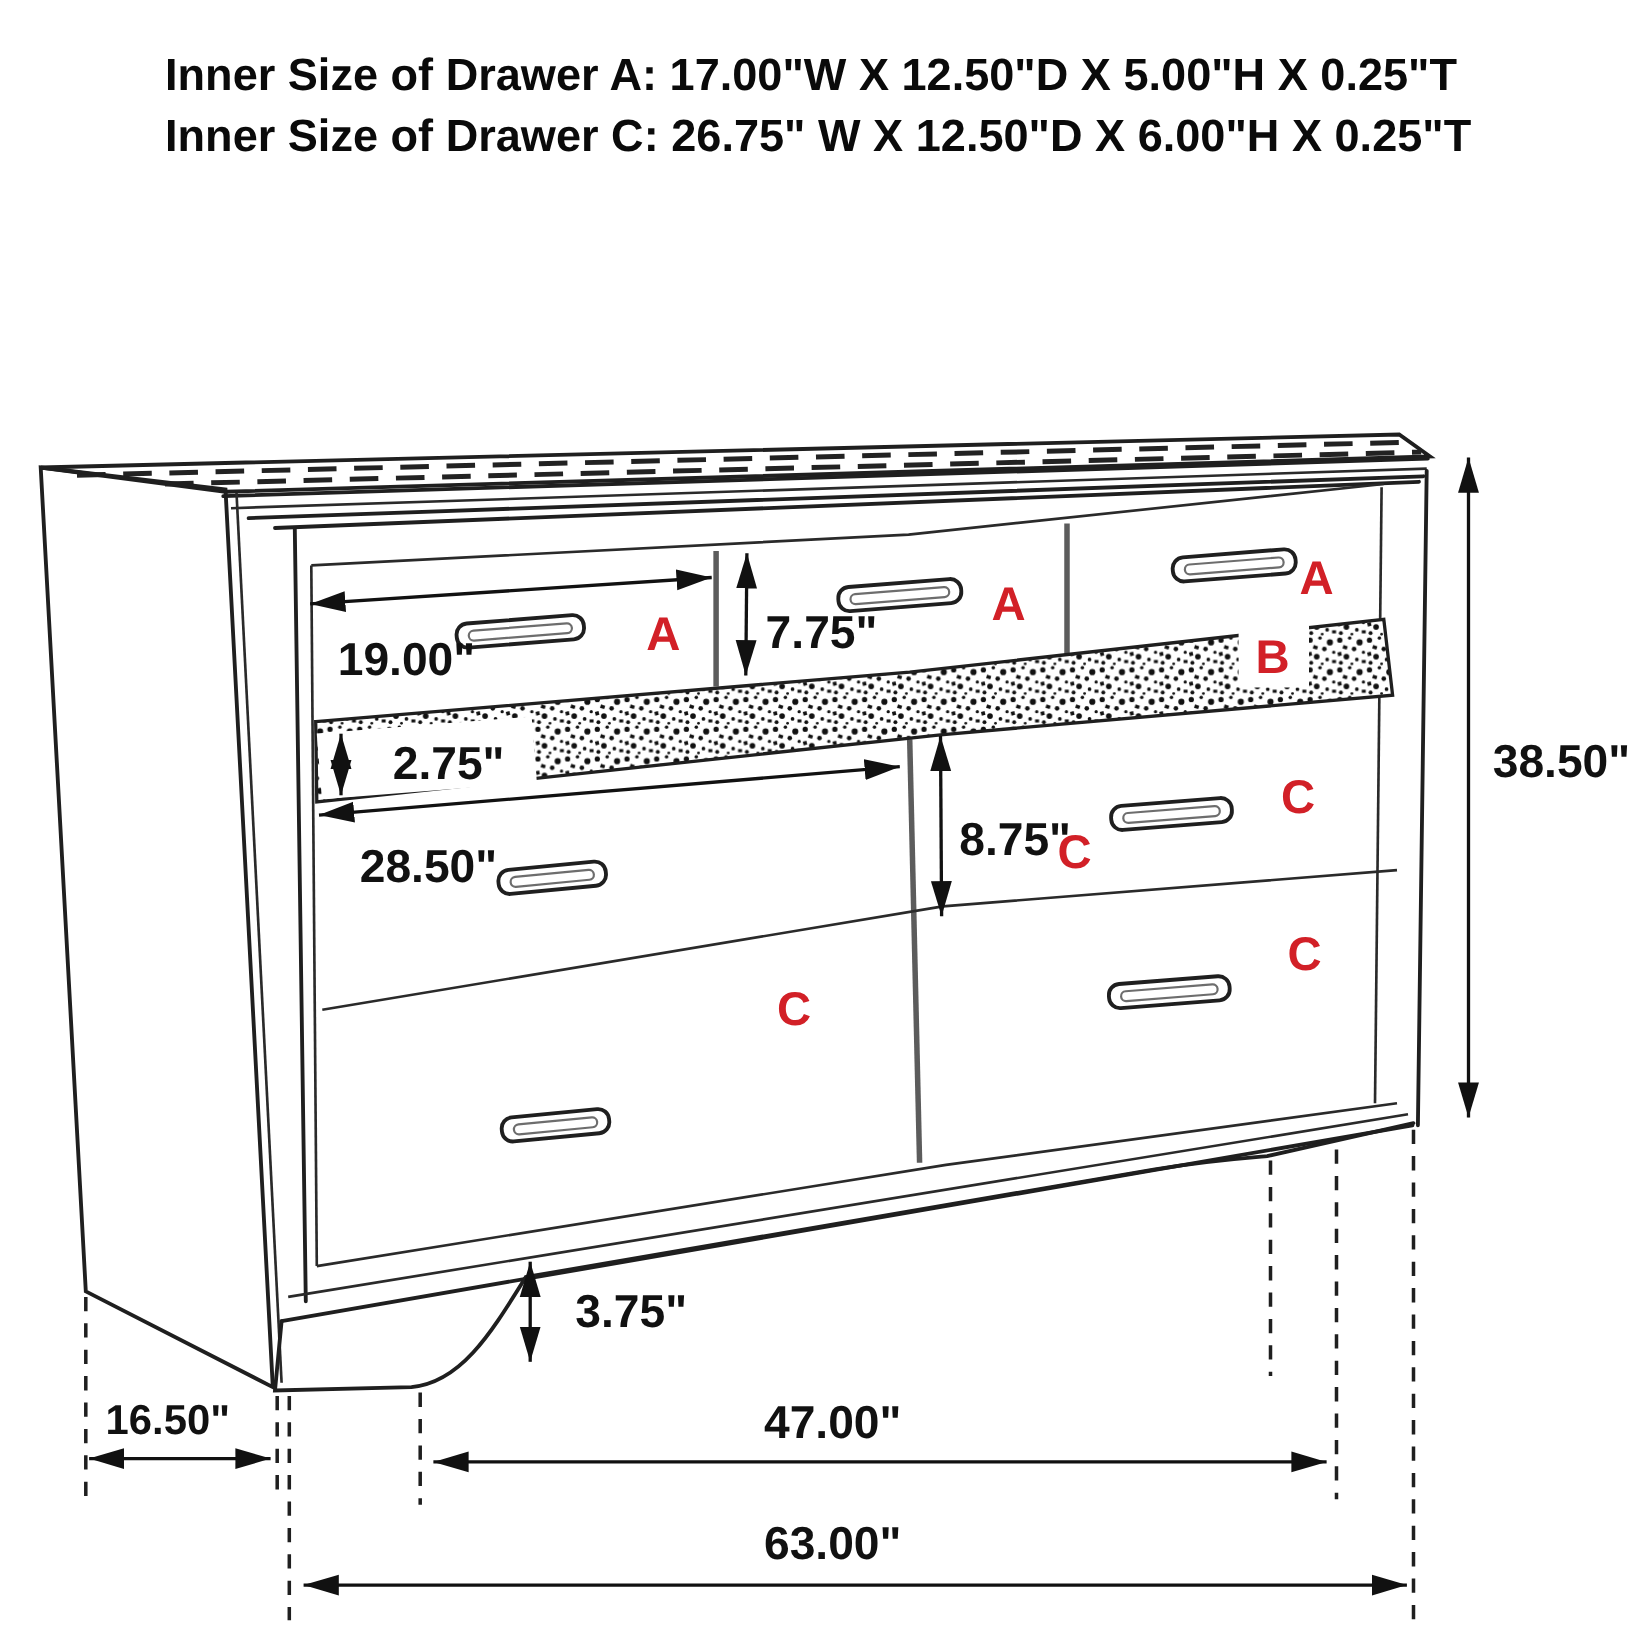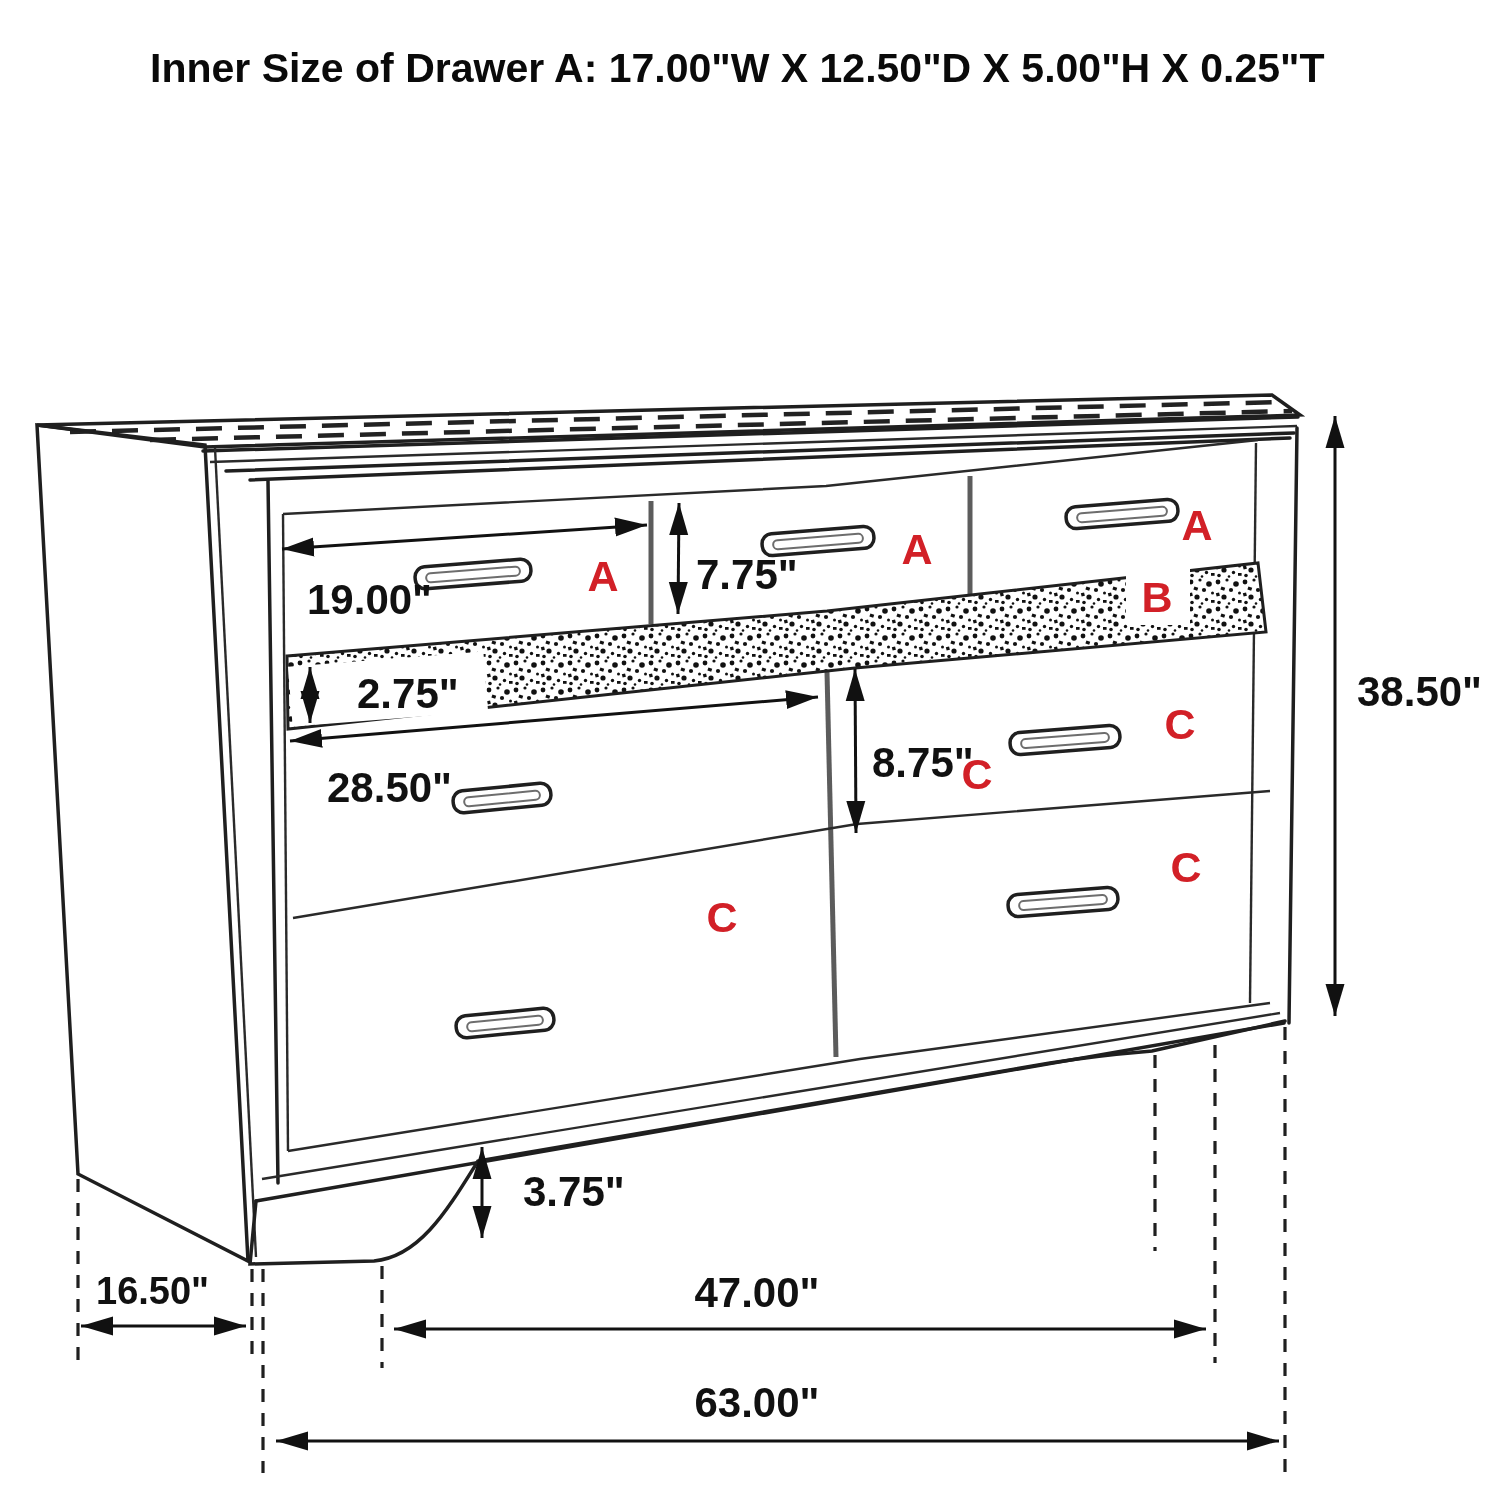--- a/index.html
+++ b/index.html
@@ -19,20 +19,21 @@
   .white-fill{fill:#ffffff;}
   .hatch{stroke:#222222;stroke-width:4.5;stroke-dasharray:26 16;fill:none;}
 </style>
 </head>
 <body>
 
 <div class="page">
 
   <div class="spec-block">
     <div>Inner Size of Drawer A: 17.00"W X 12.50"D X 5.00"H X 0.25"T</div>
+    <div>Inner Size of Drawer C: 26.75" W X 12.50"D X 6.00"H X 0.25"T</div>
   </div>
 
   <svg width="1500" height="1500" viewBox="0 0 1500 1500">
     <defs>
       <marker id="ahE" markerWidth="36" markerHeight="26" refX="32" refY="11" orient="auto" markerUnits="userSpaceOnUse">
         <path d="M0,1.5 L32,11 L0,20.5 Z" fill="#111111"></path>
       </marker>
       <marker id="ahS" markerWidth="36" markerHeight="26" refX="32" refY="11" orient="auto-start-reverse" markerUnits="userSpaceOnUse">
         <path d="M0,1.5 L32,11 L0,20.5 Z" fill="#111111"></path>
       </marker>

